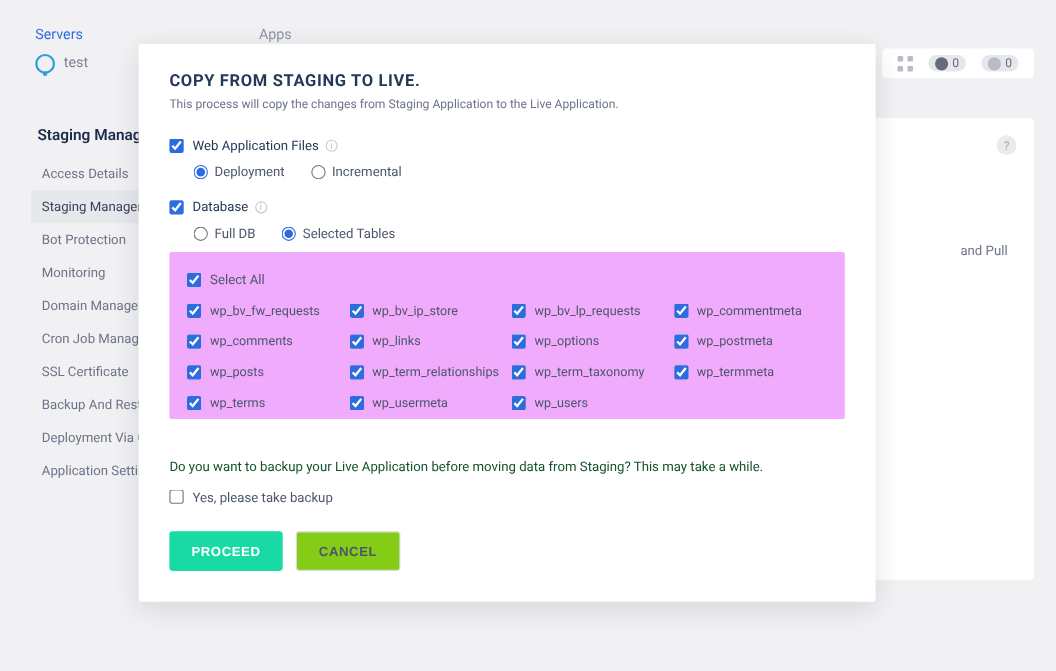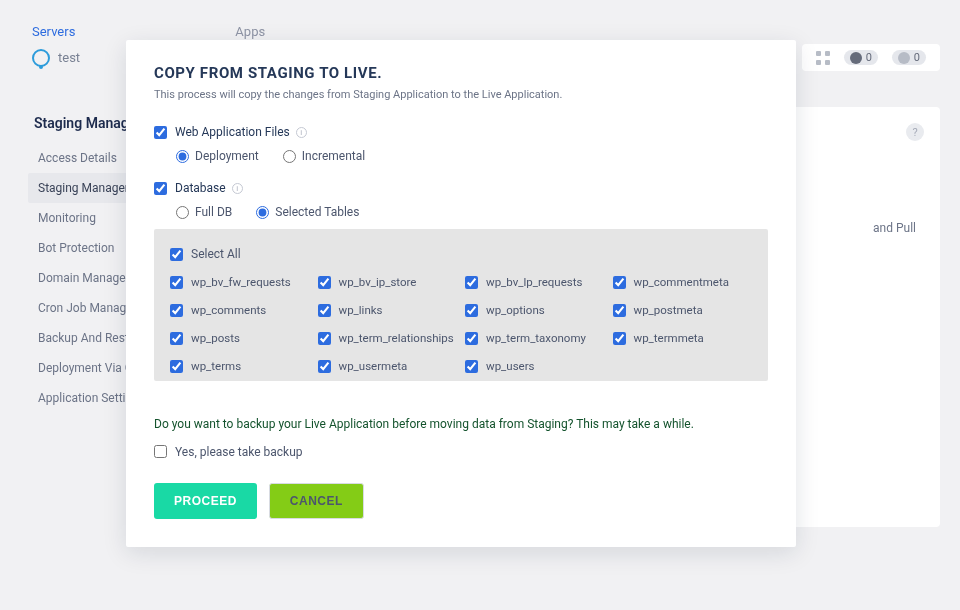--- a/index.html
+++ b/index.html
@@ -51,21 +51,21 @@
 
   .section-row { display: flex; align-items: center; margin-bottom: 10px; }
   .section-row label { font-size: 12px; color: #253858; }
   .info-dot { width: 11px; height: 11px; border-radius: 50%; border: 1px solid #c5c9d3; margin-left: 6px; display:inline-flex; align-items:center; justify-content:center; font-size:8px; color:#b0b5c1;}
   .radio-row { margin-left: 22px; margin-bottom: 18px; display: flex; gap: 24px; align-items: center; }
   .radio-row label { font-size: 12px; color: #4c566d; display:flex; align-items:center; gap:6px; }
 
   input[type="checkbox"] { accent-color: #2d6cdf; width: 13px; height: 13px; margin-right: 8px; cursor:pointer; }
   input[type="radio"] { accent-color: #2d6cdf; width: 13px; height: 13px; cursor:pointer; }
 
-  .tables-box { background: #e5e5e5; border-radius: 2px; margin-top: 4px; padding: 18px 16px 8px; }
+  .tables-box { background: #f0abfc; border-radius: 2px; margin-top: 4px; padding: 18px 16px 8px; }
   .select-all { margin-bottom: 14px; }
   .table-grid { display: grid; grid-template-columns: repeat(4, 1fr); row-gap: 14px; column-gap: 8px; }
   .table-grid label { font-size: 11.5px; color: #4c566d; display:flex; align-items:center; white-space:nowrap; }
 
   .backup-q { font-size: 12px; color: #14532d; margin-top: 36px; margin-bottom: 14px; }
   .backup-ck { font-size: 12px; color: #4c566d; display:flex; align-items:flex-start; margin-bottom: 24px;}
 
   .btn-row { display: flex; gap: 12px; }
   .btn { font-size: 12px; font-weight: 700; letter-spacing: 0.5px; padding: 10px 20px; border-radius: 3px; cursor: pointer; border: none; }
   .btn-primary { background: #19d9a5; color: #fff; }
@@ -100,24 +100,25 @@
     </div>
   </div>
 </div>
 
 <div class="body-row">
   <div class="sidebar">
     <div class="sidebar-title">Staging Management</div>
     <div id="sidebar-items">
         <div class="side-item">Access Details</div>
         <div class="side-item active">Staging Management</div>
+        <div class="side-item">Bot Protection</div>
         <div class="side-item">Monitoring</div>
-        <div class="side-item">Bot Protection</div>
         <div class="side-item">Domain Management</div>
         <div class="side-item">Cron Job Management</div>
+        <div class="side-item">SSL Certificate</div>
         <div class="side-item">Backup And Restore</div>
         <div class="side-item">Deployment Via Git</div>
         <div class="side-item">Application Settings</div>
       </div>
   </div>
   <div class="main-panel">
     <div class="help-dot">?</div>
     <div class="main-frag" style="text-align:right;">and Pull</div>
   </div>
 </div>

